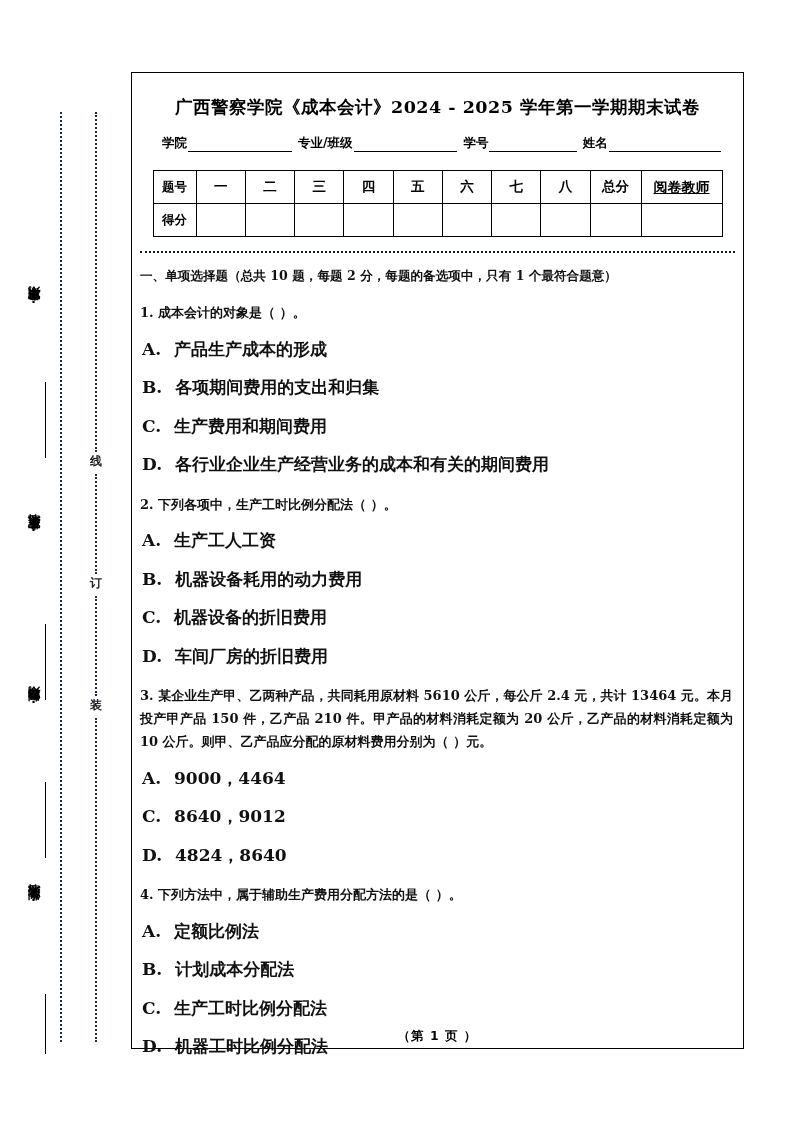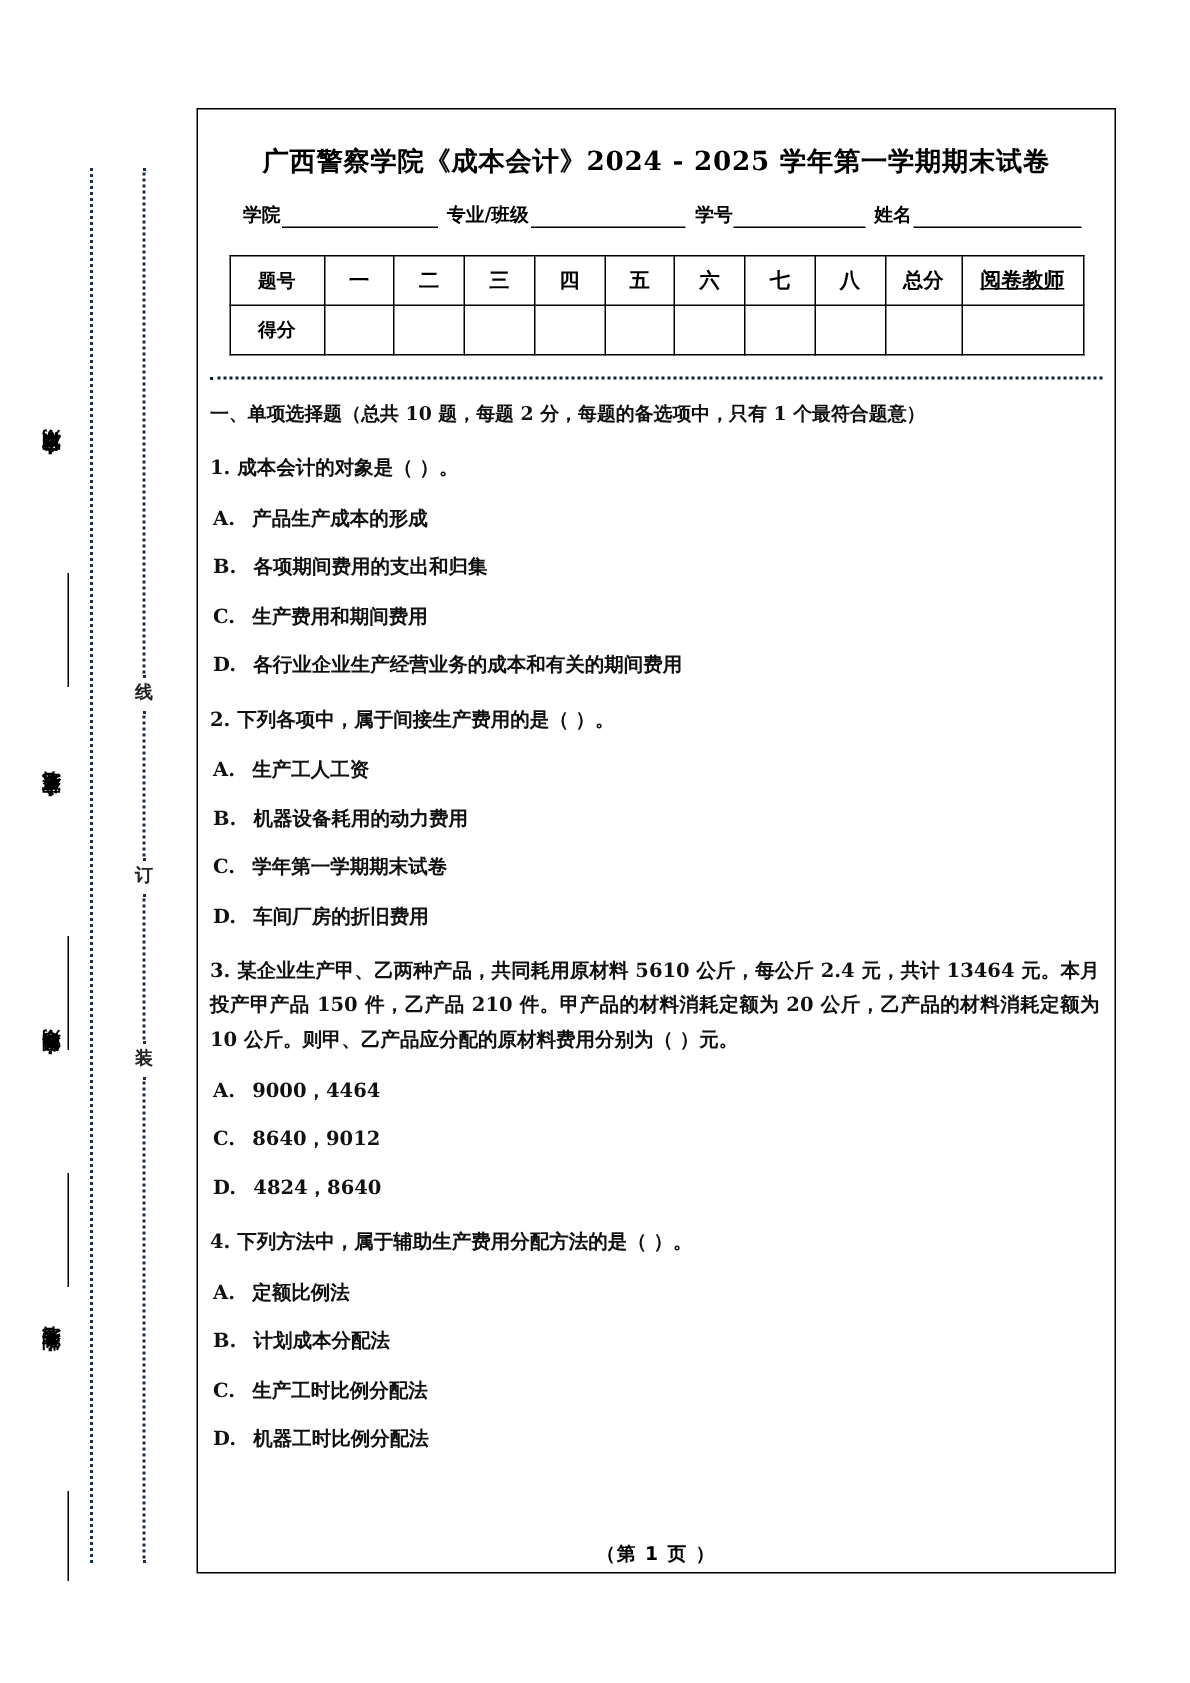--- a/index.html
+++ b/index.html
@@ -130,21 +130,21 @@
     border: 1.2px solid #000;
     height: 30px;
     text-align: center;
     vertical-align: middle;
     font-size: 13.5px;
     font-weight: bold;
     font-family: "DejaVu Serif", "Liberation Serif", serif;
   }
   #score-table td.head-cell {
     width: 30px;
-    padding: 0 16px;
+    padding: 0 6px;
     font-size: 12.5px;
     line-height: 1.05;
   }
   #score-table td.total-cell  { width: 48px; }
   #score-table td.grader-cell {
     width: 78px;
     font-size: 14px;
     line-height: 1.15;
     text-decoration: underline;
   }
@@ -173,21 +173,21 @@
   .question-stem {
     font-weight: bold;
     font-size: 13px;
     line-height: 1.75;
     margin: 16px 0 12px 0;
     text-align: justify;
   }
   .question-stem.multiline { text-indent: 0; }
   .option-line {
     font-weight: bold;
-    font-size: 13px;
+    font-size: 17px;
     line-height: 1.5;
     margin: 0 0 13px 0;
     padding-left: 2px;
   }
   .opt-letter { padding-right: 7px; }
 
   
   #page-footer {
     position: absolute;
     left: 131px;
@@ -296,33 +296,33 @@
       <span class="opt-letter">C.</span>
       <span>生产费用和期间费用</span>
     </div>
     <div class="option-line">
       <span class="opt-letter">D.</span>
       <span>各行业企业生产经营业务的成本和有关的期间费用</span>
     </div>
 
     <div class="question-stem">
       <span>2.</span>
-      <span>下列各项中，属于间接生产费用的是（  ）。</span>
+      <span>下列各项中，生产工时比例分配法（  ）。</span>
     </div>
     <div class="option-line">
       <span class="opt-letter">A.</span>
       <span>生产工人工资</span>
     </div>
     <div class="option-line">
       <span class="opt-letter">B.</span>
       <span>机器设备耗用的动力费用</span>
     </div>
     <div class="option-line">
       <span class="opt-letter">C.</span>
-      <span>学年第一学期期末试卷</span>
+      <span>机器设备的折旧费用</span>
     </div>
     <div class="option-line">
       <span class="opt-letter">D.</span>
       <span>车间厂房的折旧费用</span>
     </div>
 
     <div class="question-stem multiline">
       <span>3.</span>
       <span>某企业生产甲、乙两种产品，共同耗用原材料 5610 公斤，每公斤 2.4 元，共计 13464 元。本月投产甲产品 150 件，乙产品 210 件。甲产品的材料消耗定额为 20 公斤，乙产品的材料消耗定额为 10 公斤。则甲、乙产品应分配的原材料费用分别为（  ）元。</span>
     </div>

